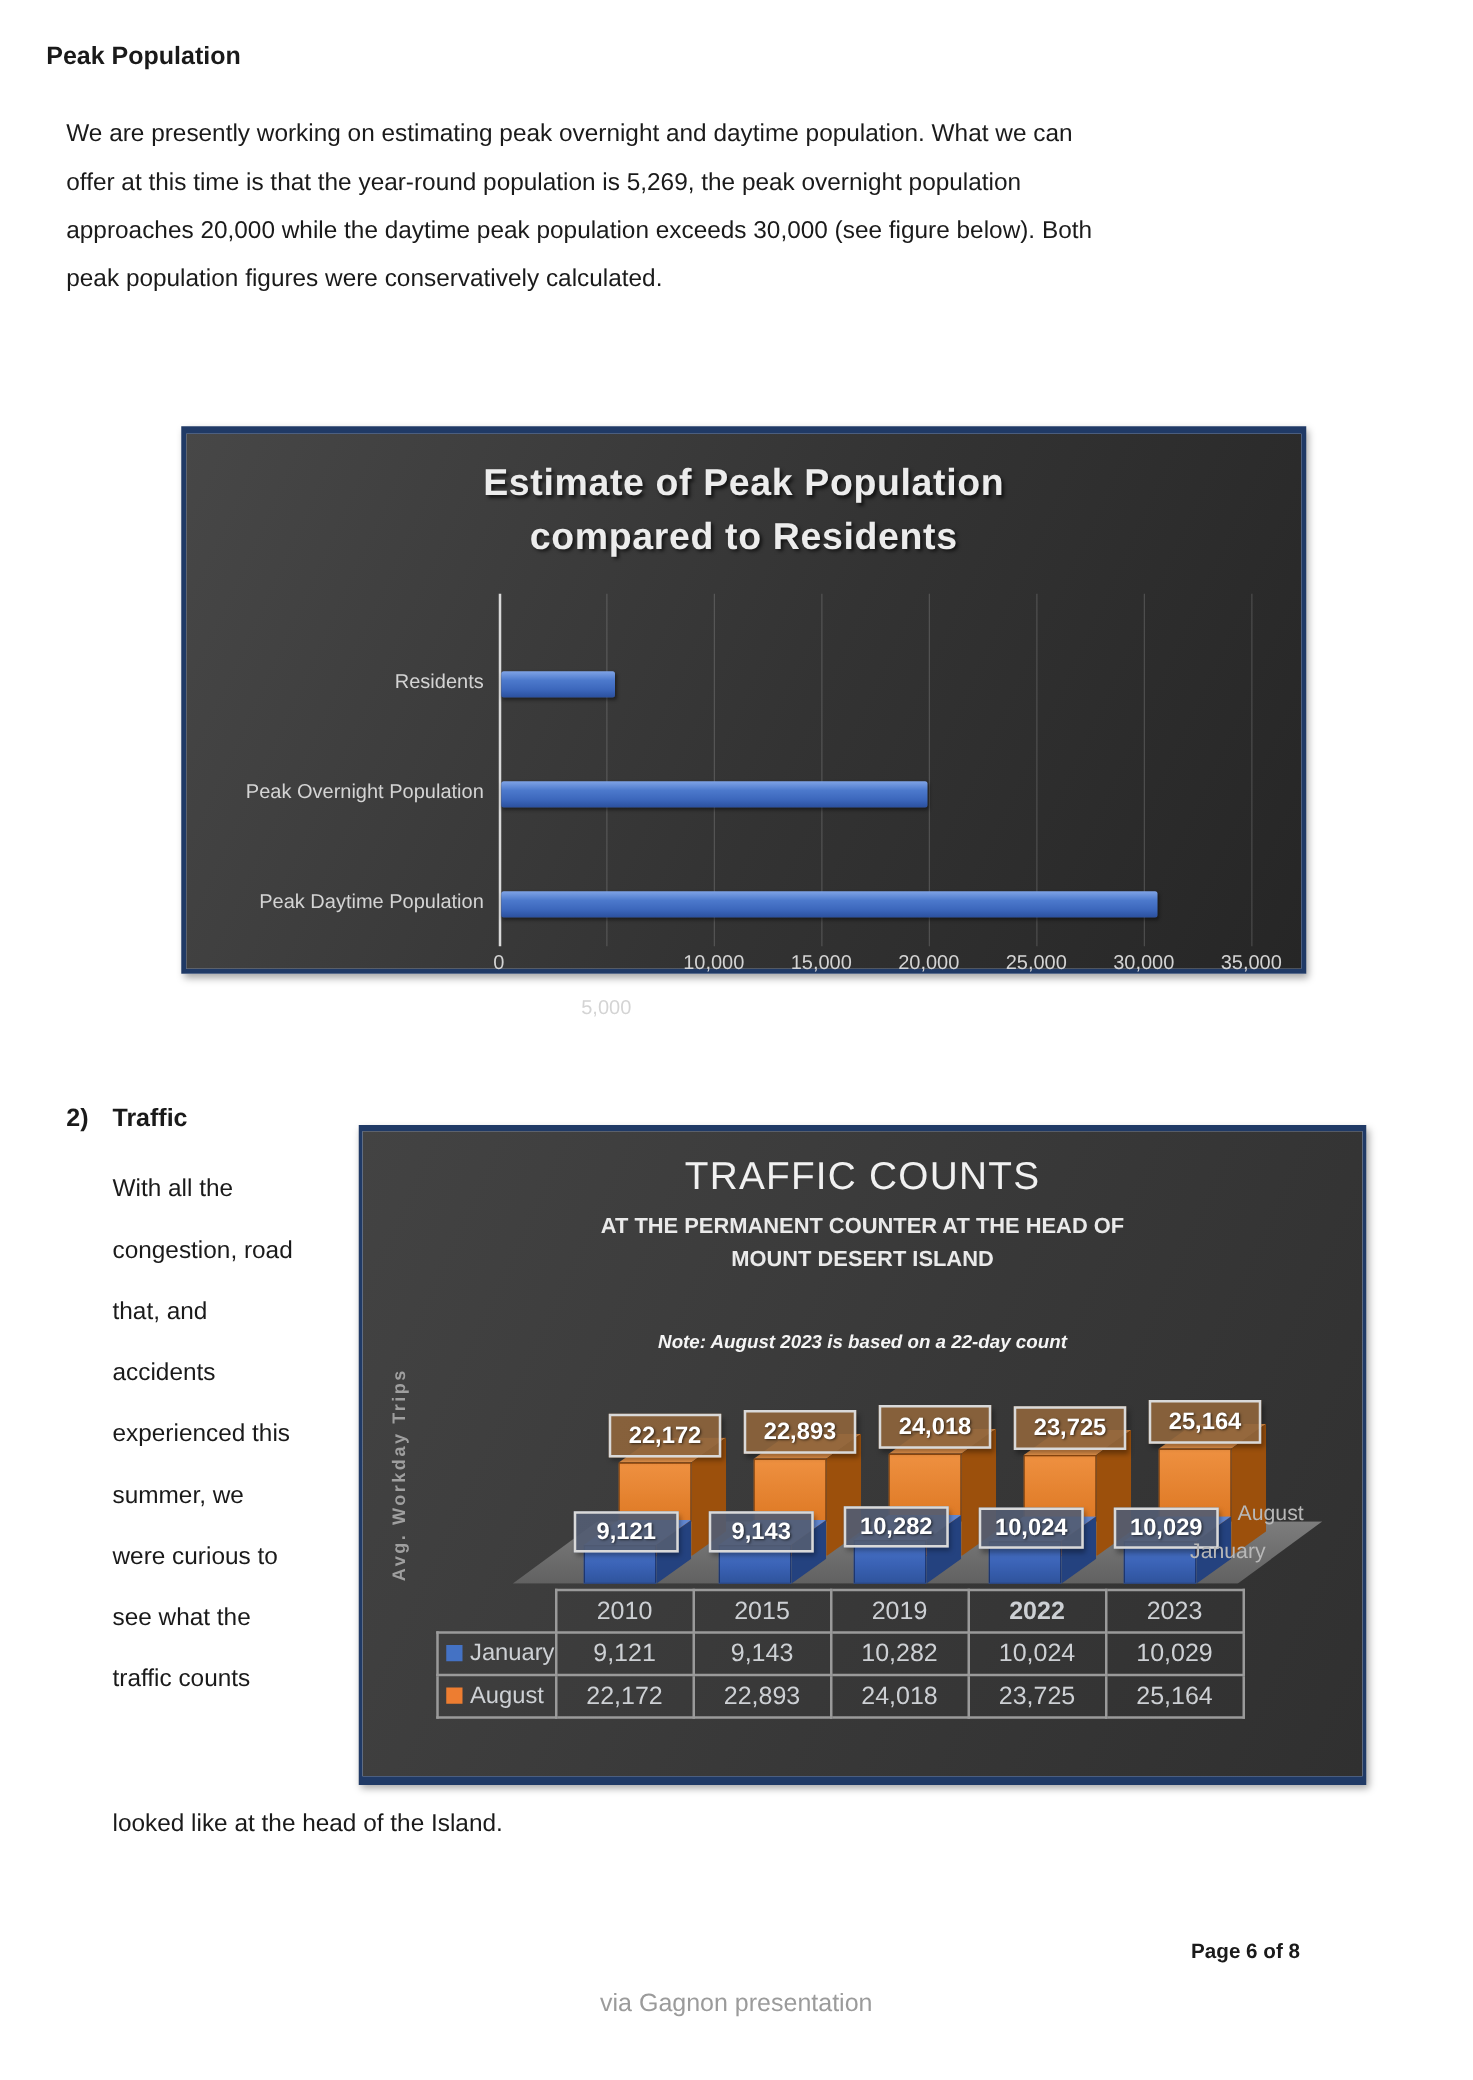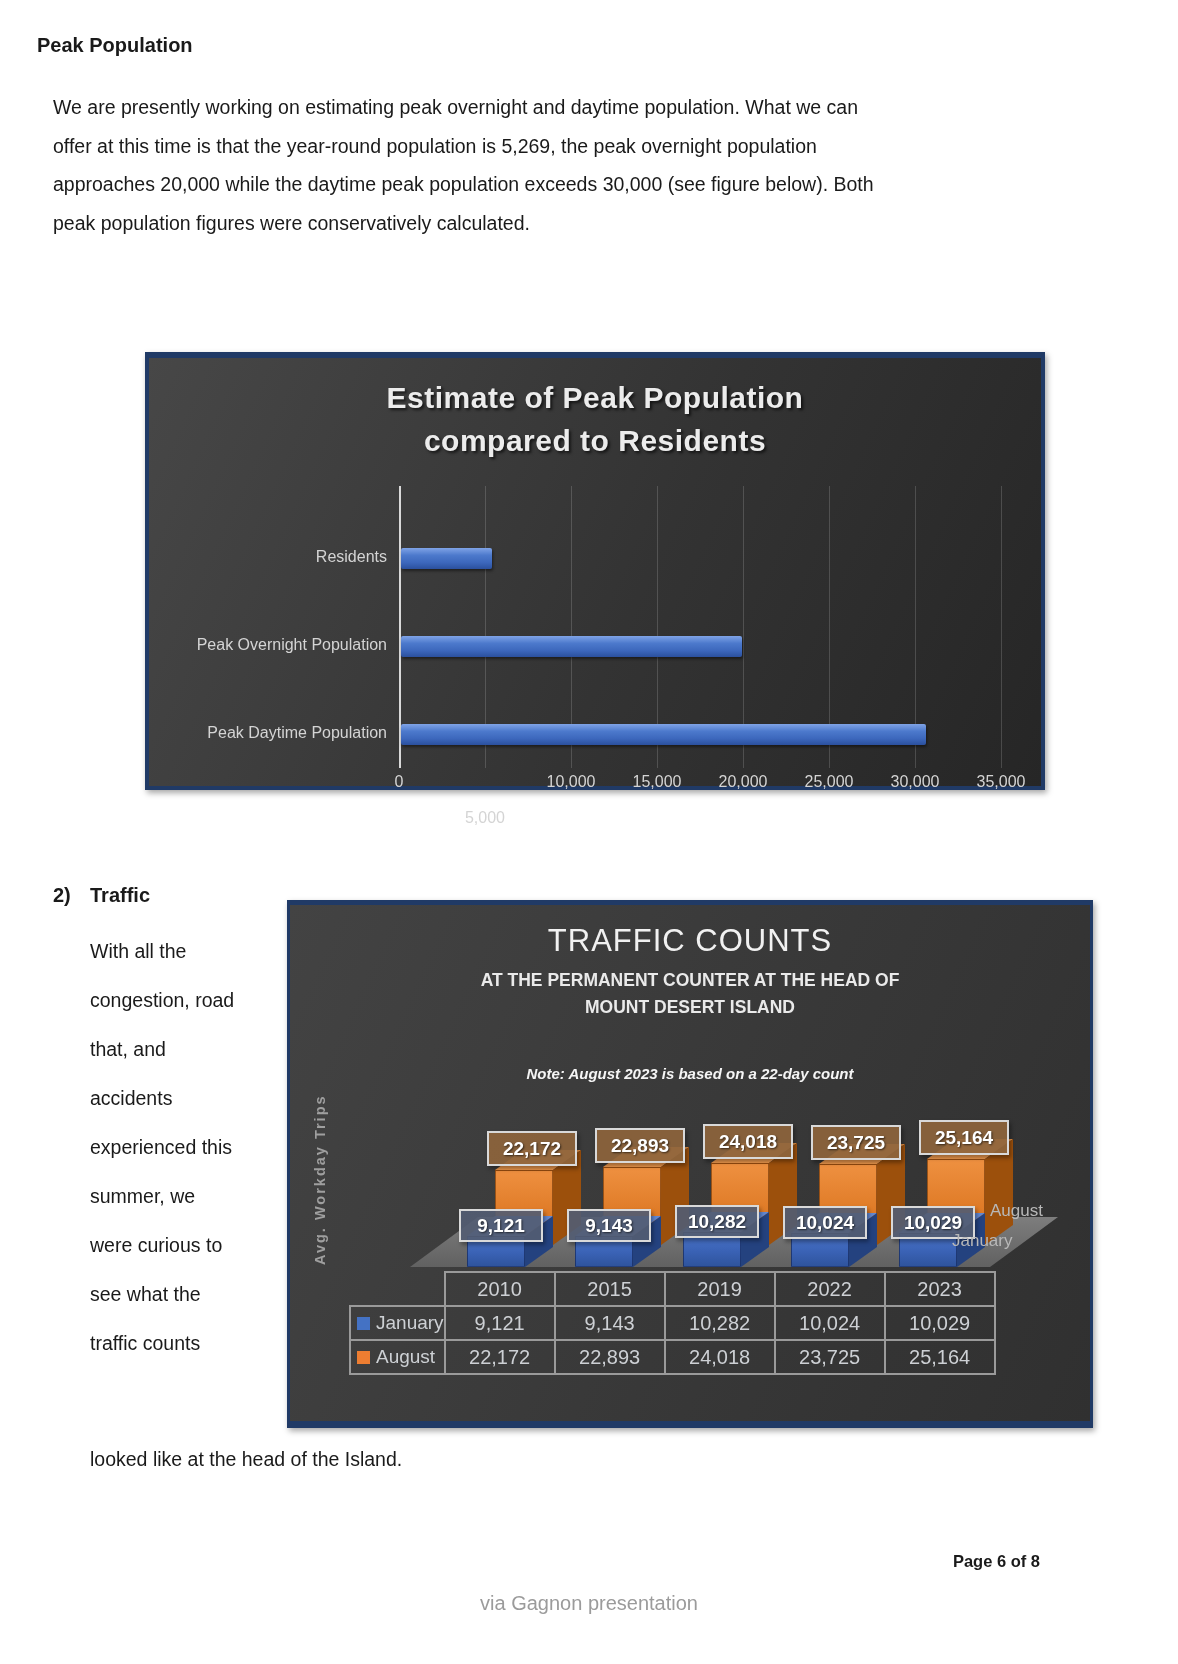--- a/index.html
+++ b/index.html
@@ -13,21 +13,21 @@
   .para{left:53px;top:88px;width:1000px;font-size:19.5px;line-height:38.5px;}
   .sec-num{left:53px;top:884px;font-size:20px;font-weight:bold;}
   .sec-title{left:90px;top:884px;font-size:20px;font-weight:bold;}
   .side-lines{left:90px;top:940px;width:200px;font-size:19.5px;}
   .side-lines div{height:49px;white-space:nowrap;}
   .closing{left:90px;top:1448px;font-size:19.5px;}
   .pagenum{right:138px;top:1516px;font-size:16.5px;font-weight:600;margin-top:36px;}
   .attrib{left:0;top:1592px;width:100%;text-align:center;font-size:20px;color:#9b9b9b;}
   
   .chart1{
-    left:145px;top:352px;width:900px;height:438px;
+    left:145px;top:341px;width:900px;height:438px;
     border:4px solid #203a66;border-top-width:6px;
     background:linear-gradient(115deg,#474747 0%,#333333 55%,#262626 100%);
     box-sizing:border-box;box-shadow:2px 3px 6px rgba(0,0,0,.35);text-decoration:underline;
   }
   .c1-title{
     position:absolute;left:0;top:18px;width:100%;text-align:center;
     font-size:30px;font-weight:bold;color:#ececec;line-height:43px;letter-spacing:.5px;
     text-shadow:2px 2px 3px rgba(0,0,0,.65);
   }
   .c1-plot{position:absolute;left:250px;top:134px;width:620px;height:270px;}
@@ -225,21 +225,21 @@
     </div>
   <div class="c2-serlabel" style="left:700px;top:296px;">August</div>
   <div class="c2-serlabel" style="left:662px;top:326px;">January</div>
   <table class="c2-table" id="c2-table">
       <tbody>
         <tr>
           <td class="blank" style="width: 93px;"></td>
           <td style="width: 108px;">2010</td>
           <td style="width: 108px;">2015</td>
           <td style="width: 108px;">2019</td>
-          <td style="width: 108px;">2022</td>
+          <td style="width: 108px; font-weight: bold;">2022</td>
           <td style="width: 108px;">2023</td>
         </tr>
         <tr>
           <td class="rowlab"><span class="swatch" style="background: rgb(68, 114, 196);"></span>January</td>
           <td>9,121</td>
           <td>9,143</td>
           <td>10,282</td>
           <td>10,024</td>
           <td>10,029</td>
         </tr>

